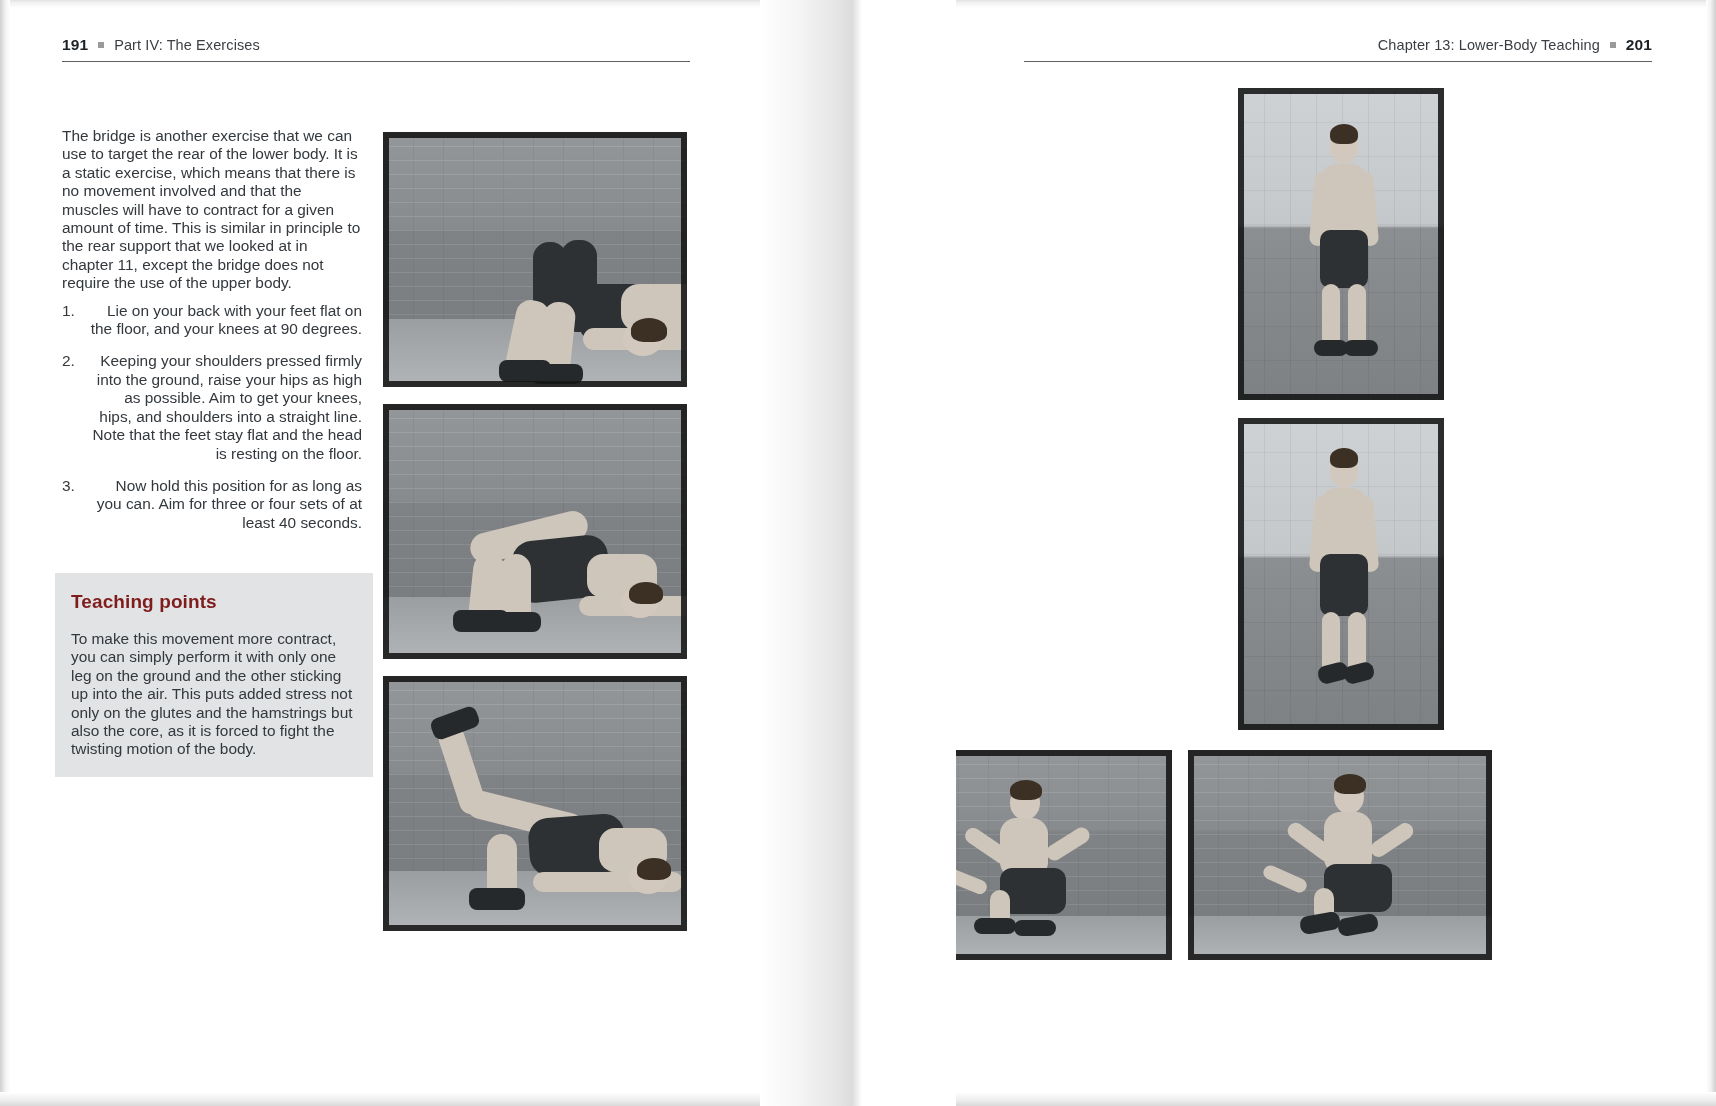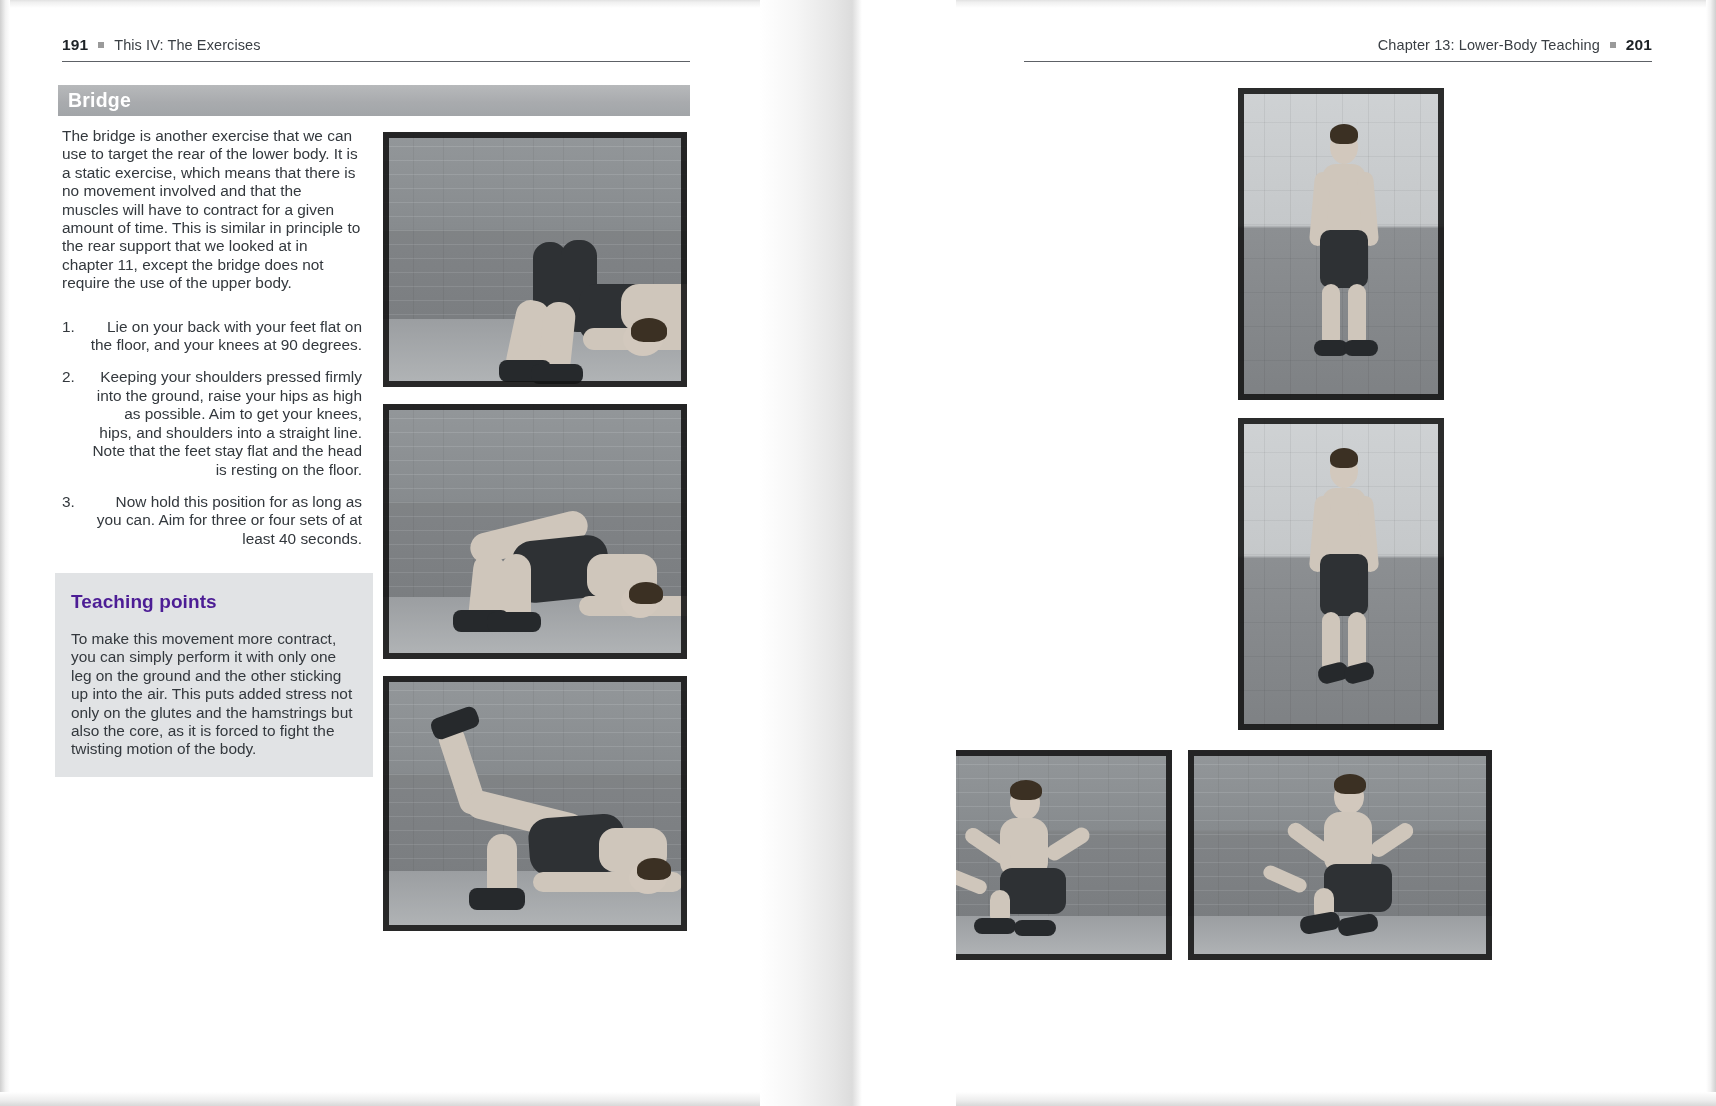--- a/index.html
+++ b/index.html
@@ -121,21 +121,21 @@
   }
   .titlebar-left  { left: 58px; top: 85px; width: 632px; }
 
   
   .col {
     position: absolute;
     font-size: 15.4px;
     line-height: 18.4px;
     color: #33383d;
   }
-  .col p { margin: 0 0 25px 0; }
+  .col p { margin: 0 0 9px 0; }
 
   .col-left  { left: 62px; top: 127px; width: 300px; }
 
   ol.steps {
     margin: 0;
     padding: 0;
     list-style: none;
     counter-reset: step;
   }
   ol.steps li {
@@ -157,21 +157,21 @@
   .tpbox {
     position: absolute;
     background: #e1e3e5;
     box-sizing: border-box;
     padding: 18px 16px 18px 16px;
   }
   .tpbox h3 {
     margin: 0 0 17px 0;
     font-size: 19px;
     font-weight: bold;
-    color: #4c1d95;
+    color: #7f1d1d;
     letter-spacing: .1px;
   }
   .tpbox p {
     margin: 0 0 14px 0;
     font-size: 15.4px;
     line-height: 18.4px;
     color: #33383d;
   }
   .tpbox p:last-child { margin-bottom: 0; }
 
@@ -240,27 +240,24 @@
 
 <div class="spread">
 
   <div class="top-edge"></div>
   <div class="edge-left"></div>
   <div class="edge-right"></div>
 
   <div class="page page-left">
 
     <div class="runhead runhead-left">
-      <span class="folio">191</span><span class="hsquare"></span><span>This IV: The Exercises</span>
+      <span class="folio">191</span><span class="hsquare"></span><span>Part IV: The Exercises</span>
     </div>
     <div class="rule rule-left"></div>
 
-    <div class="titlebar titlebar-left">
-      <span>Bridge</span>
-    </div>
 
     <div class="col col-left">
       <p>The bridge is another exercise that we can use to target the rear of the lower body. It is a static exercise, which means that there is no movement involved and that the muscles will have to contract for a given amount of time. This is similar in principle to the rear support that we looked at in chapter 11, except the bridge does not require the use of the upper body.</p>
       <ol class="steps">
         <li>Lie on your back with your feet flat on the floor, and your knees at 90 degrees.</li>
         <li>Keeping your shoulders pressed firmly into the ground, raise your hips as high as possible. Aim to get your knees, hips, and shoulders into a straight line. Note that the feet stay flat and the head is resting on the floor.</li>
         <li>Now hold this position for as long as you can. Aim for three or four sets of at least 40 seconds.</li>
       </ol>
     </div>
 

